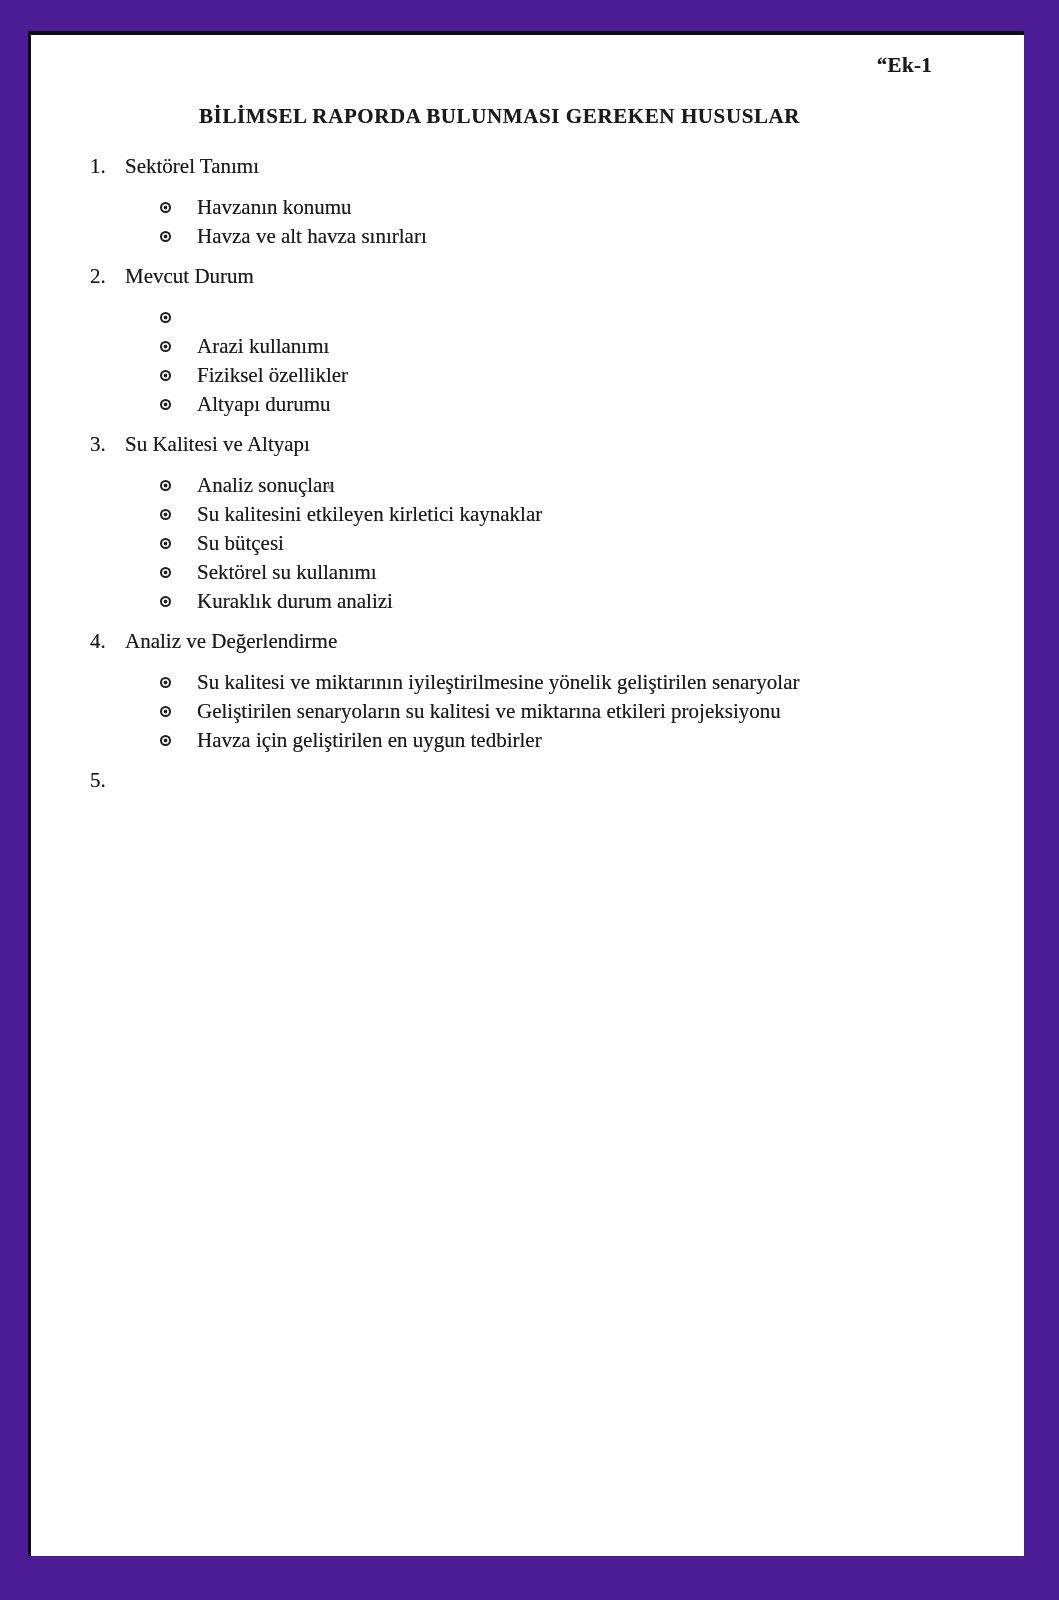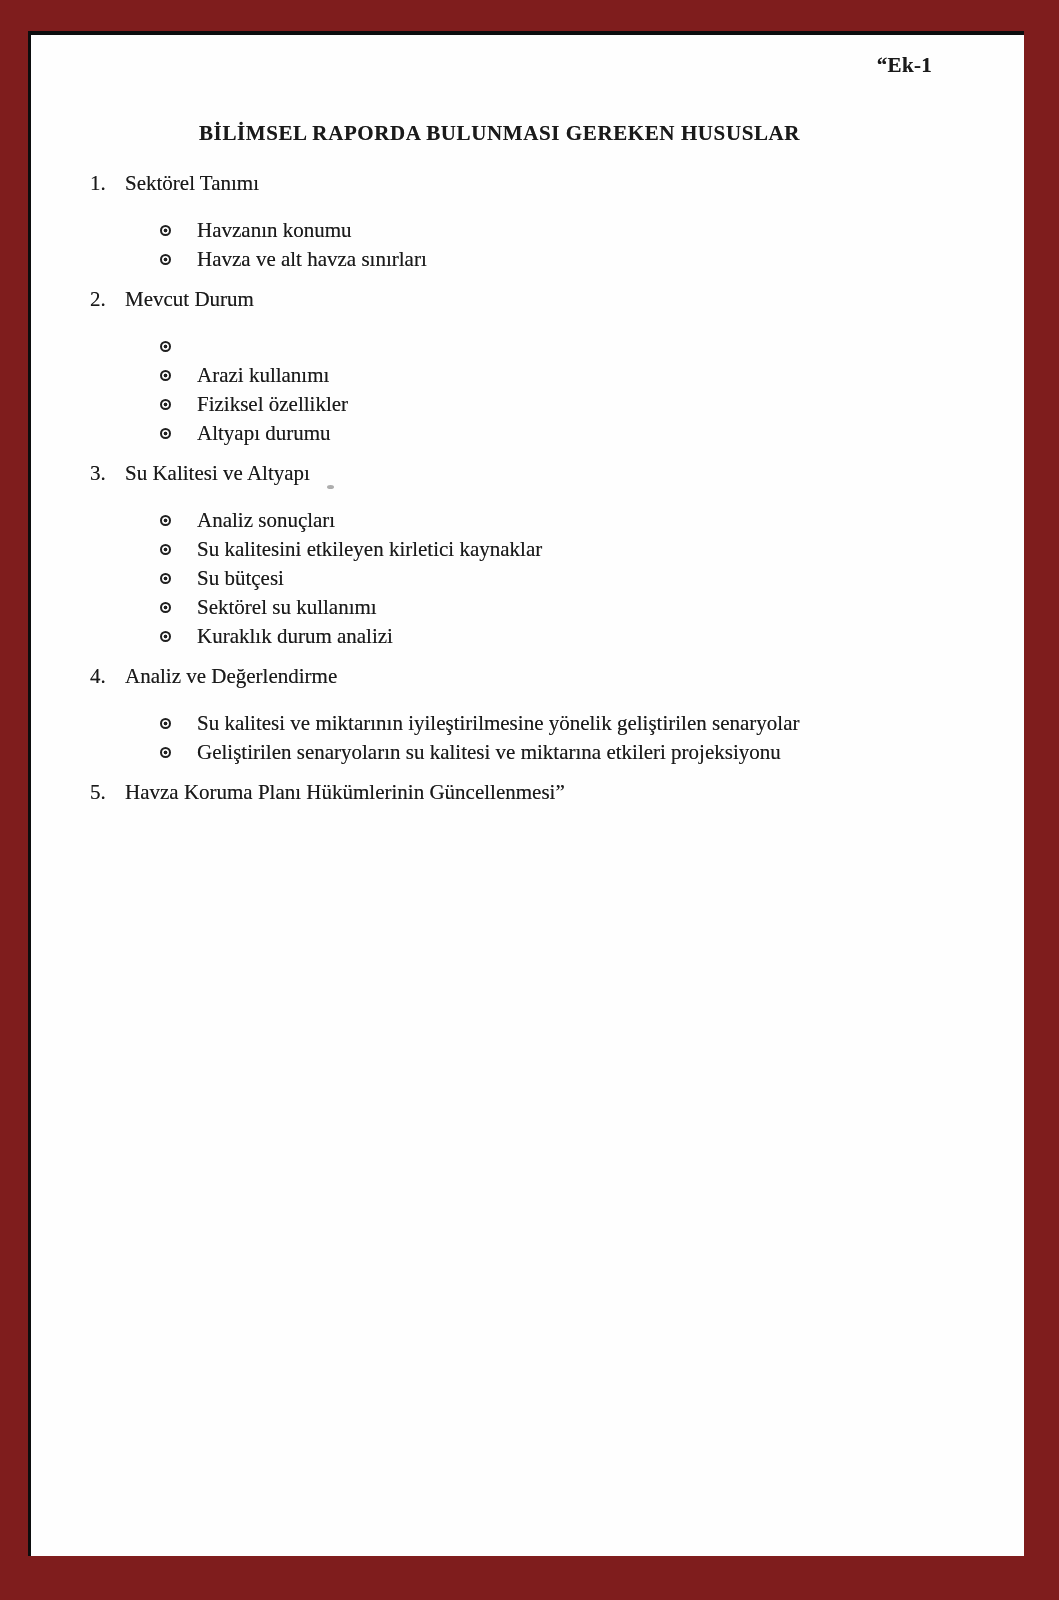--- a/index.html
+++ b/index.html
@@ -8,21 +8,21 @@
     width: 1059px;
     height: 1600px;
     background: #1e2022;
     overflow: hidden;
     font-family: "Liberation Serif", "DejaVu Serif", serif;
   }
   .canvas {
     position: relative;
     width: 1059px;
     height: 1600px;
-    background: #7f1d1d;
+    background: #4c1d95;
   }
   .page {
     position: absolute;
     left: 28px;
     top: 31px;
     width: 996px;
     height: 1525px;
     background: #fefefe;
     border-left: 3px solid #0c0d0e;
     border-top: 4px solid #0c0d0e;
@@ -32,21 +32,21 @@
   }
   .corner-label {
     text-align: right;
     padding-right: 92px;
     font-weight: bold;
     font-size: 21px;
     line-height: 24px;
     letter-spacing: 0.3px;
   }
   .doc-title {
-    margin-top: 43px;
+    margin-top: 26px;
     margin-left: 168px;
     margin-bottom: 24px;
     font-weight: bold;
     font-size: 21px;
     line-height: 26px;
     letter-spacing: 0.6px;
   }
   .section { margin: 0; }
   .heading-row {
     padding-left: 59px;
@@ -54,21 +54,21 @@
     line-height: 26px;
     display: flex;
   }
   .num {
     display: inline-block;
     width: 35px;
     flex: 0 0 35px;
   }
   ul.items {
     list-style: none;
-    margin: 20px 0 12px 0;
+    margin: 14px 0 12px 0;
     padding: 0;
   }
   ul.items li {
     display: flex;
     align-items: center;
     padding-left: 129px;
     font-size: 21px;
     line-height: 29px;
     height: 29px;
   }
@@ -182,25 +182,28 @@
       </div>
       <ul class="items">
         <li>
           <span class="bullet-icon"></span>
           <span>Su kalitesi ve miktarının iyileştirilmesine yönelik geliştirilen senaryolar</span>
         </li>
         <li>
           <span class="bullet-icon"></span>
           <span>Geliştirilen senaryoların su kalitesi ve miktarına etkileri projeksiyonu</span>
         </li>
+        <li>
+          <span class="bullet-icon"></span>
+          <span>Havza için geliştirilen en uygun tedbirler</span>
+        </li>
       </ul>
     </div>
 
     <div class="section">
       <div class="heading-row">
         <span class="num">5.</span>
-        <span>Havza Koruma Planı Hükümlerinin Güncellenmesi”</span>
       </div>
     </div>
 
     <div class="scan-speck"></div>
   </div>
 </div>
 
 </body></html>

